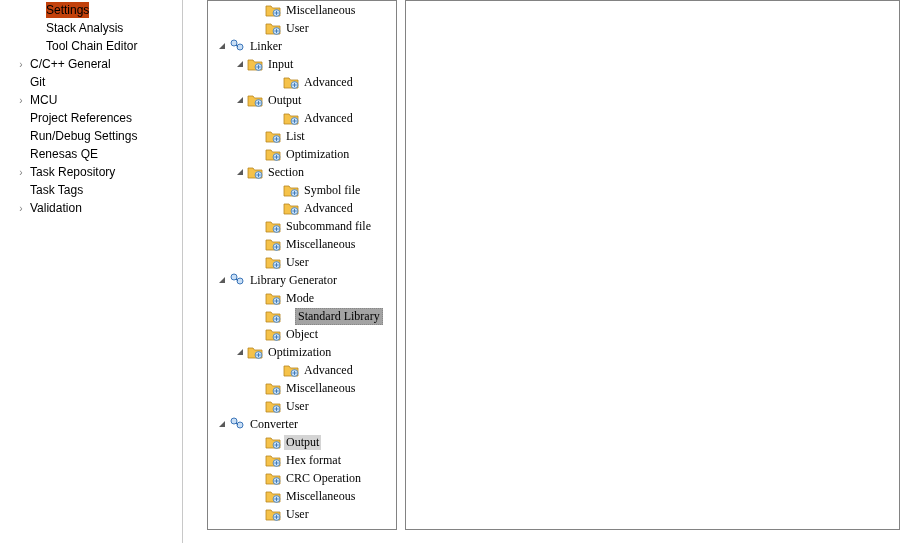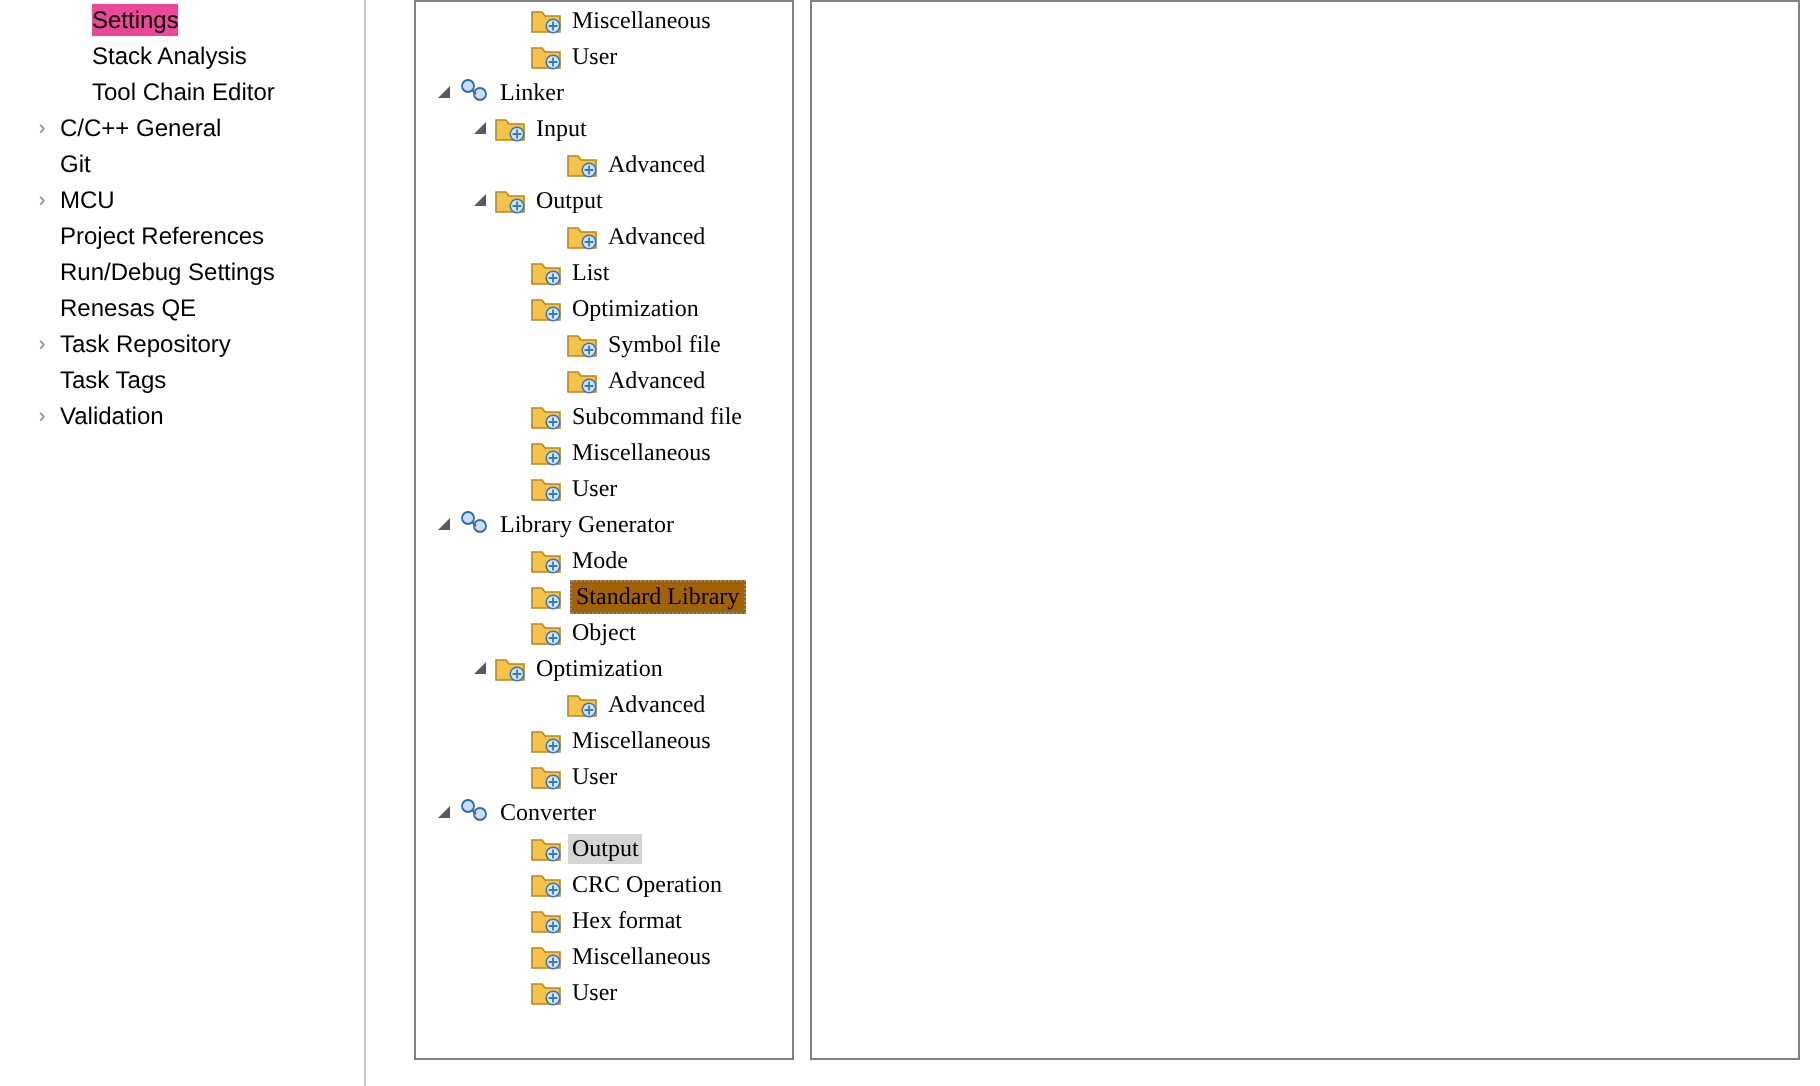--- a/index.html
+++ b/index.html
@@ -23,21 +23,21 @@
   .left-item {
     display: flex;
     align-items: center;
     height: 18px;
     padding: 0 0 0 0;
     cursor: default;
     white-space: nowrap;
   }
   .left-item .label { padding: 1px 0; }
   .left-item.selected .label {
-    background: #ec4899;
+    background: #c2410c;
   }
   .left-arrow {
     width: 14px;
     display: inline-flex;
     justify-content: center;
     color: #808080;
     font-size: 10px;
     margin-right: 2px;
   }
   .right-area {
@@ -80,23 +80,23 @@
   .icon {
     width: 16px;
     height: 16px;
     display: inline-flex;
     align-items: center;
     justify-content: center;
     margin: 0 3px 0 1px;
   }
   .row .label { padding: 0 2px; }
   .row.sel-blue .label {
-    background: #a16207;
+    background: #a3a3a3;
     border: 1px dotted #888;
-    margin: -1px 1px;
+    margin: -1px 11px;
   }
   .row.sel-gray .label {
     background: #d4d4d4;
   }
   
   .ind1 { padding-left: 8px; }
   .ind2 { padding-left: 26px; }
   .ind3 { padding-left: 44px; }
   .ind4 { padding-left: 62px; }
 </style>
@@ -245,20 +245,33 @@
           </div>
           <div class="row ind3">
             <span class="toggle"></span>
             <span class="icon">
               <svg width="16" height="16">
                 <use href="#ico-folder"></use>
               </svg>
             </span>
             <span class="label">Optimization</span>
           </div>
+          <div class="row ind2">
+            <span class="toggle open">
+              <svg width="9" height="9">
+                <path d="M7 1 L7 7 L1 7 z" fill="#5a5a5a"></path>
+              </svg>
+            </span>
+            <span class="icon">
+              <svg width="16" height="16">
+                <use href="#ico-folder"></use>
+              </svg>
+            </span>
+            <span class="label">Section</span>
+          </div>
           <div class="row ind4">
             <span class="toggle"></span>
             <span class="icon">
               <svg width="16" height="16">
                 <use href="#ico-folder"></use>
               </svg>
             </span>
             <span class="label">Symbol file</span>
           </div>
           <div class="row ind4">
@@ -399,30 +412,30 @@
             </span>
             <span class="label">Output</span>
           </div>
           <div class="row ind3">
             <span class="toggle"></span>
             <span class="icon">
               <svg width="16" height="16">
                 <use href="#ico-folder"></use>
               </svg>
             </span>
+            <span class="label">Hex format</span>
+          </div>
+          <div class="row ind3">
+            <span class="toggle"></span>
+            <span class="icon">
+              <svg width="16" height="16">
+                <use href="#ico-folder"></use>
+              </svg>
+            </span>
             <span class="label">CRC Operation</span>
-          </div>
-          <div class="row ind3">
-            <span class="toggle"></span>
-            <span class="icon">
-              <svg width="16" height="16">
-                <use href="#ico-folder"></use>
-              </svg>
-            </span>
-            <span class="label">Hex format</span>
           </div>
           <div class="row ind3">
             <span class="toggle"></span>
             <span class="icon">
               <svg width="16" height="16">
                 <use href="#ico-folder"></use>
               </svg>
             </span>
             <span class="label">Miscellaneous</span>
           </div>

